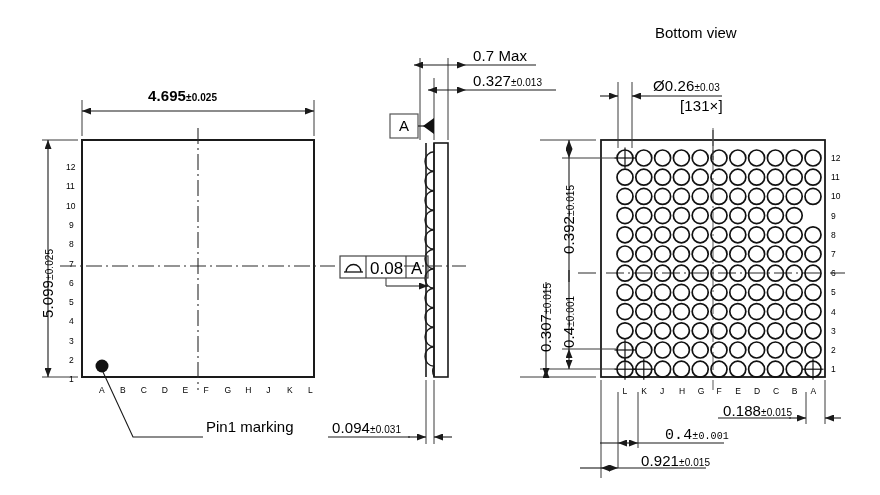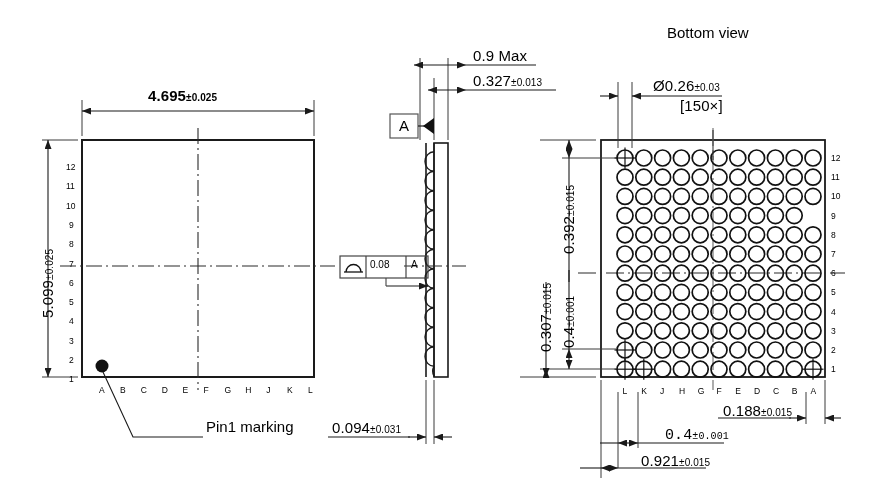--- a/index.html
+++ b/index.html
@@ -8,21 +8,21 @@
     font-family:"Liberation Sans", sans-serif;color:#000;
   }
   .stage{position:absolute;left:0;top:0;width:880px;height:495px;}
   svg{position:absolute;left:0;top:0;width:880px;height:495px;overflow:visible;}
   .lbl{position:absolute;white-space:nowrap;line-height:1;}
   .dim{font-size:15px;letter-spacing:0.1px;}
   .dim .tol{font-size:10px;}
   .tiny{font-size:8.5px;font-weight:normal;}
   .title{font-size:15px;}
   .note{font-size:15px;}
-  .gdt{font-size:10px;}
+  .gdt{font-size:17px;}
   .vert{transform-origin:0 0;}
 </style>
 </head>
 <body>
 
 <div class="stage">
 
 <svg viewBox="0 0 880 495">
   <defs>
     <marker id="arrIn" markerWidth="9" markerHeight="7" refX="9" refY="3.5" orient="auto" markerUnits="userSpaceOnUse">
@@ -335,37 +335,37 @@
       <div class="lbl tiny" style="left: 182.6px; top: 386px;">E</div>
       <div class="lbl tiny" style="left: 203.5px; top: 386px;">F</div>
       <div class="lbl tiny" style="left: 224.4px; top: 386px;">G</div>
       <div class="lbl tiny" style="left: 245.3px; top: 386px;">H</div>
       <div class="lbl tiny" style="left: 266.2px; top: 386px;">J</div>
       <div class="lbl tiny" style="left: 287.1px; top: 386px;">K</div>
       <div class="lbl tiny" style="left: 308px; top: 386px;">L</div>
     </div>
 
 <div class="lbl dim" style="left:473px;top:48px;">
-  <span>0.9</span>&nbsp;<span>Max</span>
+  <span>0.7</span>&nbsp;<span>Max</span>
 </div>
 <div class="lbl dim" style="left:473px;top:73px;">
   <span>0.327</span><span class="tol">±0.013</span>
 </div>
 <div class="lbl dim" style="left:332px;top:420px;">
   <span>0.094</span><span class="tol">±0.031</span>
 </div>
 <div class="lbl gdt" style="left:399px;top:118px;font-size:15px;">A</div>
 <div class="lbl gdt" style="left:370px;top:260px;">0.08</div>
 <div class="lbl gdt" style="left:411px;top:260px;">A</div>
 
-<div class="lbl title" style="left:655px;top:25px;margin-left:12px;">Bottom view</div>
+<div class="lbl title" style="left:655px;top:25px;">Bottom view</div>
 <div class="lbl dim" style="left:653px;top:78px;">
   <span>Ø0.26</span><span class="tol">±0.03</span>
 </div>
-<div class="lbl dim" style="left:680px;top:98px;">[150×]</div>
+<div class="lbl dim" style="left:680px;top:98px;">[131×]</div>
 
 <div class="lbl dim vert" style="left:561px;top:254px;transform:rotate(-90deg);">
   <span>0.392</span><span class="tol">±0.015</span>
 </div>
 <div class="lbl dim vert" style="left:561px;top:348px;transform:rotate(-90deg);">
   <span>0.4</span><span class="tol">±0.001</span>
 </div>
 <div class="lbl dim vert" style="left:538px;top:352px;transform:rotate(-90deg);">
   <span>0.307</span><span class="tol">±0.015</span>
 </div>

